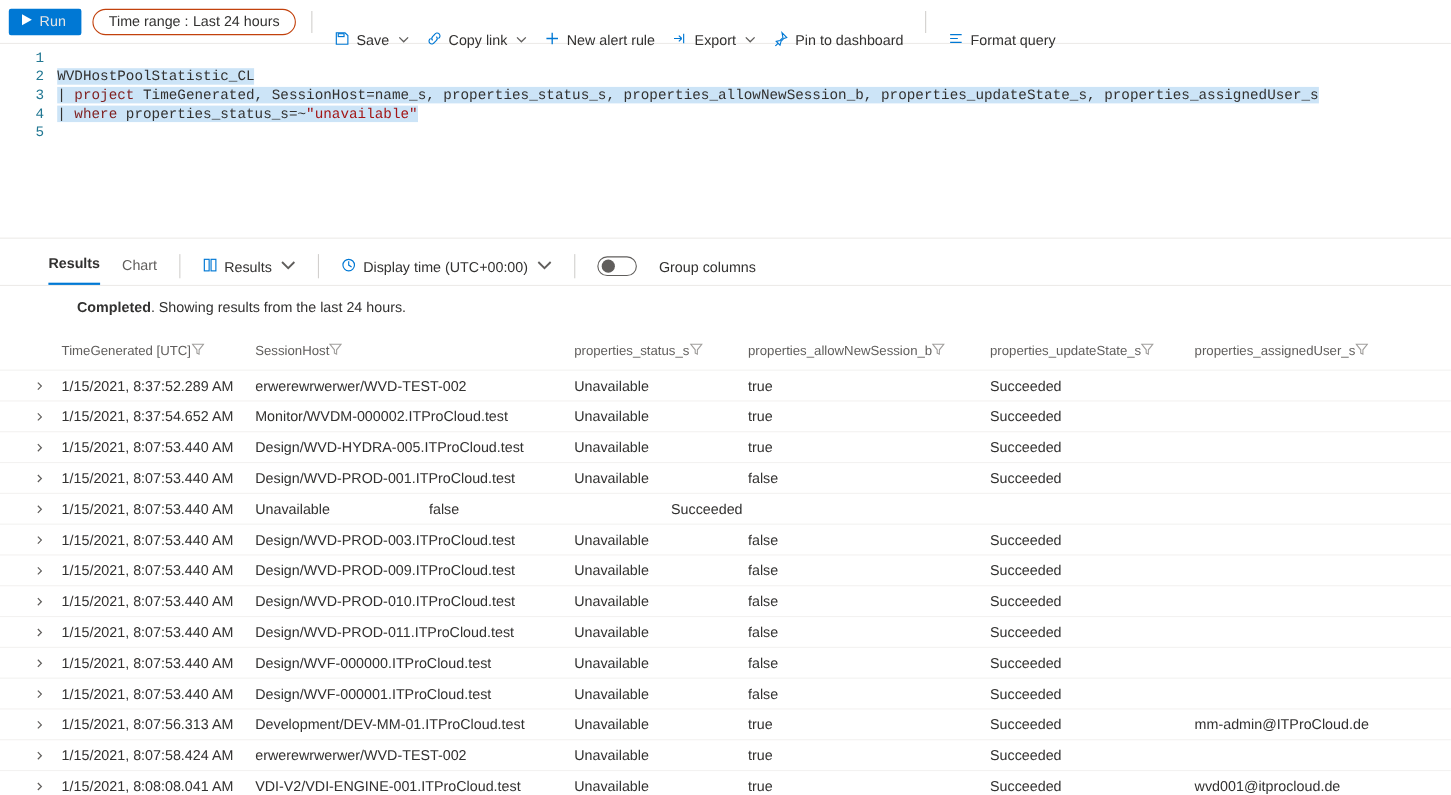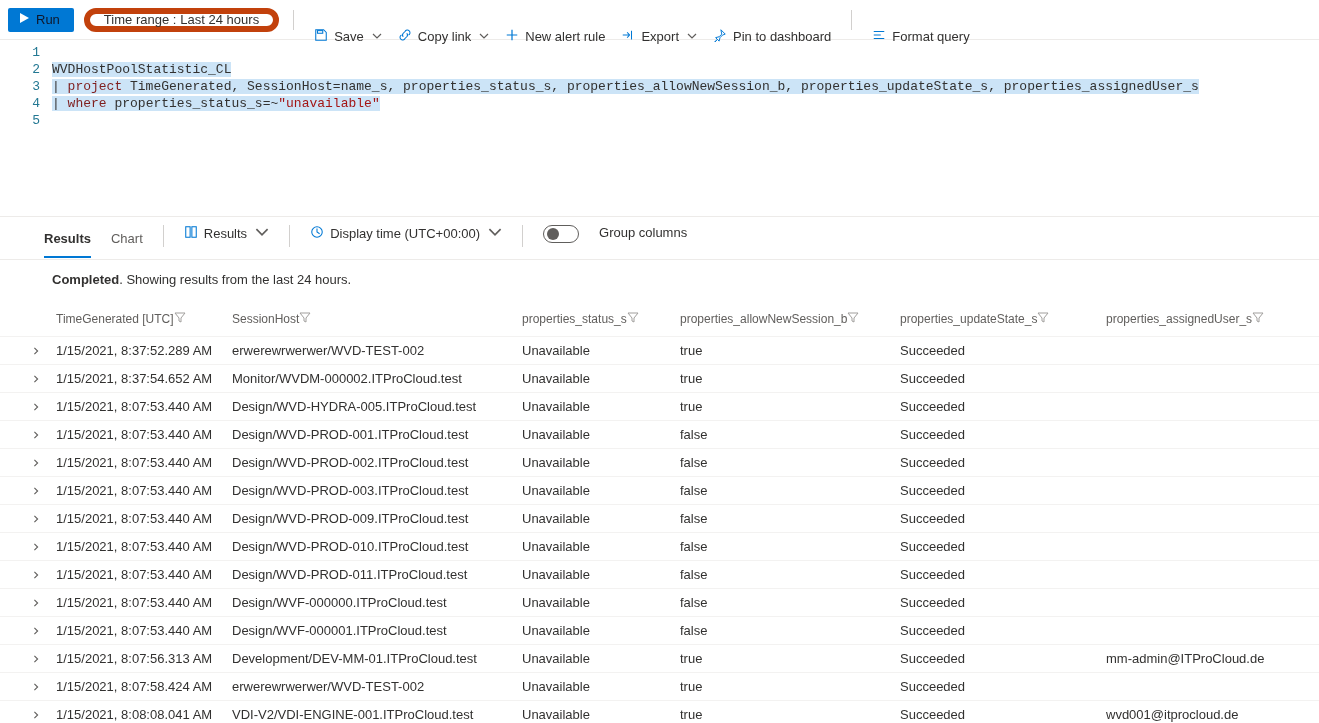--- a/index.html
+++ b/index.html
@@ -17,33 +17,33 @@
     padding: 6px 8px;
     border-bottom: 1px solid #edebe9;
     gap: 4px;
     height: 40px;
   }
   .run-btn {
     display: inline-flex;
     align-items: center;
     gap: 6px;
     background: #0078d4;
-    color: #0f172a;
+    color: #e5e5e5;
     border: none;
     border-radius: 2px;
     padding: 4px 14px 4px 10px;
     font-size: 13px;
     height: 24px;
     cursor: pointer;
   }
   .run-btn svg { width: 12px; height: 12px; }
   .time-pill {
     display: inline-flex;
     align-items: center;
-    border: 6px solid #c2410c;
+    border: 1px solid #c2410c;
     border-radius: 14px;
     padding: 2px 14px;
     height: 24px;
     margin-left: 6px;
     cursor: pointer;
     gap: 4px;
   }
   .time-pill .tr-label { color: #323130; }
   .time-pill .tr-val { font-weight: 400; }
   .tb-sep {
@@ -82,21 +82,21 @@
     flex: 1;
     padding: 4px 0 0 0;
     white-space: pre;
   }
   .tok-ident { color: #323130; }
   .tok-sel { background: #cce4f7; }
   .tok-key { color: #7f1d1d; }
   .tok-str { color: #a31515; }
   .results-bar {
     display: flex;
-    align-items: flex-start;
+    align-items: center;
     border-top: 1px solid #edebe9;
     border-bottom: 1px solid #edebe9;
     padding: 8px 44px 0 44px;
     gap: 20px;
     height: 44px;
   }
   .tab {
     padding: 6px 0 10px 0;
     cursor: pointer;
     color: #605e5c;
@@ -129,21 +129,21 @@
   }
   .toggle::after {
     content: "";
     position: absolute;
     left: 3px; top: 2px;
     width: 12px; height: 12px;
     border-radius: 50%;
     background: #605e5c;
   }
   .status-line {
-    padding: 12px 44px 14px 52px;
+    padding: 12px 44px 14px 70px;
     color: #323130;
   }
   .status-line b { font-weight: 600; }
   .grid {
     width: 100%;
   }
   .grid-header, .grid-row {
     display: flex;
     align-items: center;
     border-bottom: 1px solid #f3f2f1;
@@ -155,21 +155,21 @@
     color: #605e5c;
     height: 36px;
   }
   .cell { padding: 4px 8px; overflow: hidden; text-overflow: ellipsis; white-space: nowrap; }
   .c-exp { width: 24px; flex: 0 0 24px; display:flex; align-items:center; justify-content:center; color:#605e5c;}
   .c-time { width: 176px; flex: 0 0 176px; }
   .c-host { width: 290px; flex: 0 0 290px; }
   .c-status { width: 158px; flex: 0 0 158px; }
   .c-allow { width: 220px; flex: 0 0 220px; }
   .c-update { width: 186px; flex: 0 0 186px; }
-  .c-user { width: 200px; flex: 0 0 200px; margin-left: 20px; }
+  .c-user { width: 200px; flex: 0 0 200px; }
   .hdr-cell {
     display: flex;
     align-items: center;
     justify-content: flex-start;
     color: #605e5c;
   }
   .hdr-cell .filter-icon { color: #a19f9d; padding-right: 10px;}
   .hdr-cell .filter-icon svg { width: 12px; height: 12px; }
   .grid-row { font-size: 13px; color:#323130;}
 </style>
@@ -407,21 +407,20 @@
         <div class="cell c-update">Succeeded</div>
         <div class="cell c-user"></div>
       </div>
       <div class="grid-row">
         <div class="cell c-exp">
           <svg viewBox="0 0 10 10" width="10" height="10">
             <path d="M3 1l4 4-4 4" fill="none" stroke="#605e5c" stroke-width="1.4"></path>
           </svg>
         </div>
         <div class="cell c-time">1/15/2021, 8:07:53.440 AM</div>
-        <div class="cell c-host">Design/WVD-PROD-002.ITProCloud.test</div>
         <div class="cell c-status">Unavailable</div>
         <div class="cell c-allow">false</div>
         <div class="cell c-update">Succeeded</div>
         <div class="cell c-user"></div>
       </div>
       <div class="grid-row">
         <div class="cell c-exp">
           <svg viewBox="0 0 10 10" width="10" height="10">
             <path d="M3 1l4 4-4 4" fill="none" stroke="#605e5c" stroke-width="1.4"></path>
           </svg>

